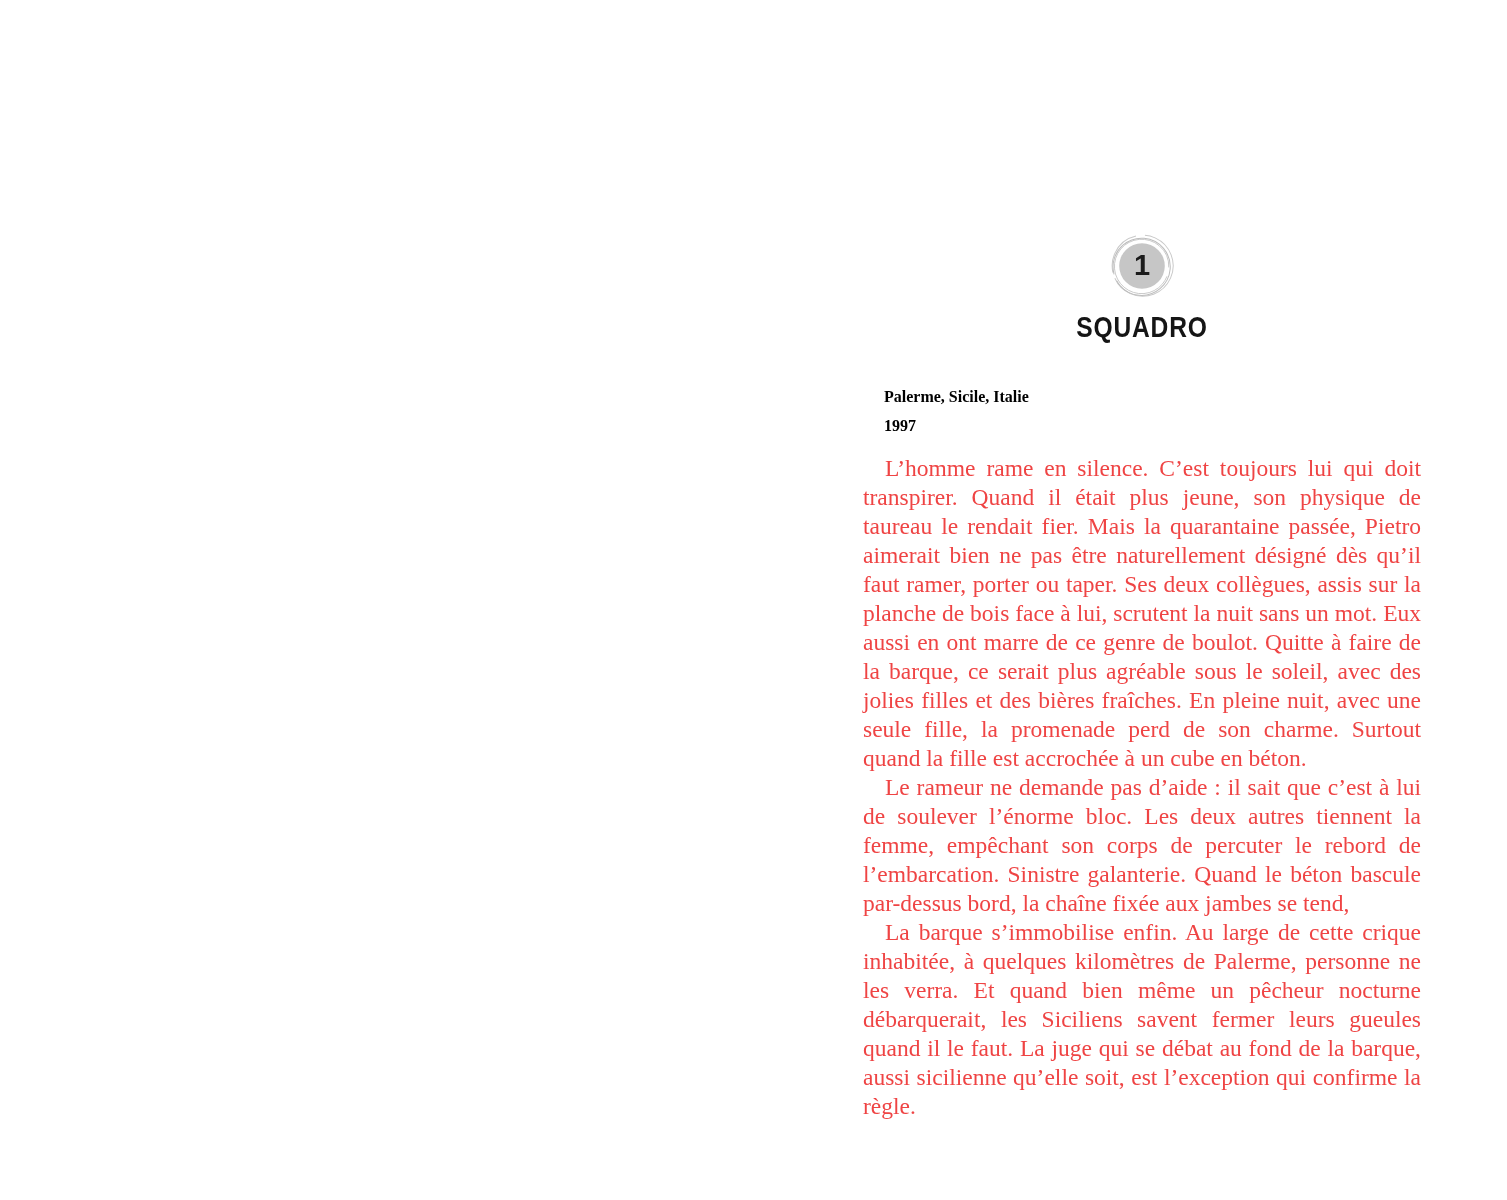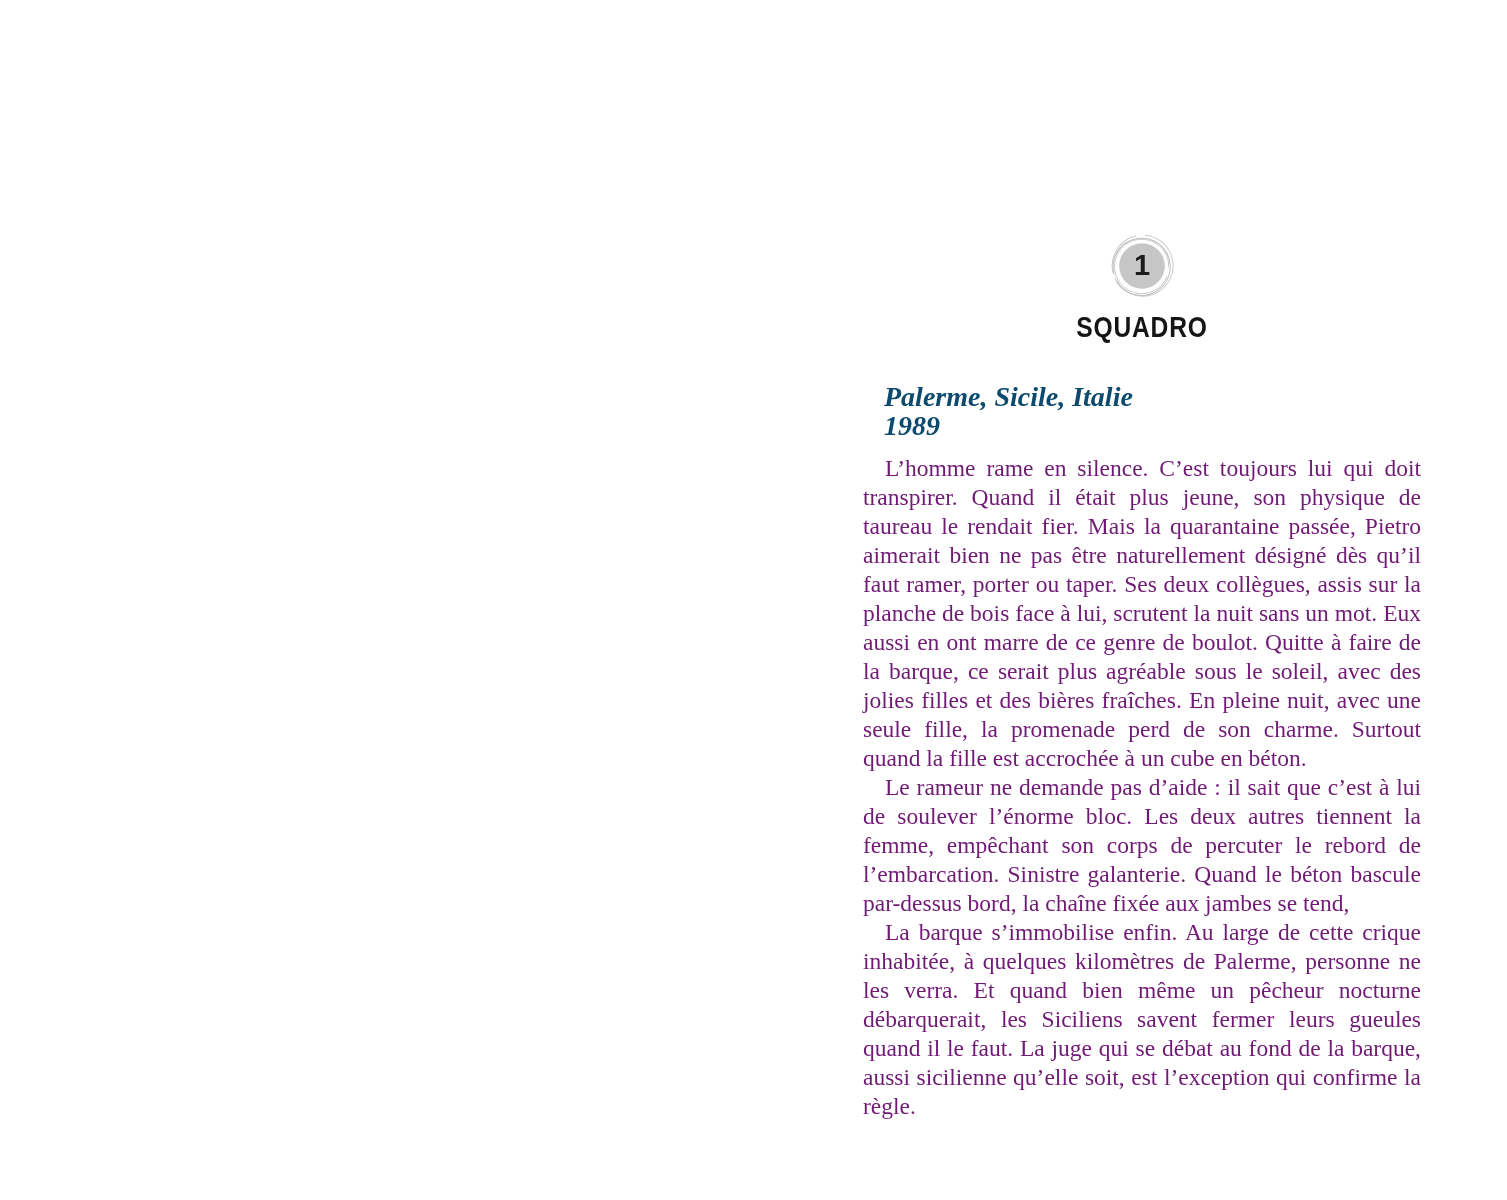--- a/index.html
+++ b/index.html
@@ -54,33 +54,32 @@
     letter-spacing: 1px;
     transform: scaleX(0.82);
     transform-origin: 50% 50%;
     color: #151515;
     white-space: nowrap;
   }
   .dateline {
     margin-top: 38px;
     padding-left: 21px;
     font-weight: 700;
-    font-style: italic;
-    font-size: 28px;
+    font-size: 16px;
     line-height: 29px;
-    color: #0c4a6e;
+    color: #000000;
   }
   .body-text {
     margin-top: 14px;
     font-size: 23.5px;
     line-height: 29px;
     text-align: justify;
     hyphens: auto;
     -webkit-hyphens: auto;
-    color: #701a75;
+    color: #ef4444;
   }
   .body-text p {
     margin: 0;
     text-indent: 22px;
   }
 </style>
 </head>
 <body>
 
 <div class="page" style="background: rgb(255, 255, 255); color: rgb(22, 22, 22);">
@@ -93,21 +92,21 @@
         <circle cx="33.6" cy="33.0" r="27.2" fill="none" stroke="#c2c2c2" stroke-width="0.8" stroke-dasharray="110 9 52 6" transform="rotate(130 33 33)"></circle>
         <circle cx="33" cy="33" r="22.8" fill="#c6c6c6"></circle>
       </svg>
       <div class="badge-number">1</div>
     </div>
 
     <div class="title">SQUADRO</div>
 
     <div class="dateline">
       <div>Palerme, Sicile, Italie</div>
-      <div>1989</div>
+      <div>1997</div>
     </div>
 
     <div class="body-text" lang="fr">
         <p>L’homme rame en silence. C’est toujours lui qui doit transpirer. Quand il était plus jeune, son physique de taureau le rendait fier. Mais la quarantaine passée, Pietro aimerait bien ne pas être naturellement désigné dès qu’il faut ramer, porter ou taper. Ses deux collègues, assis sur la planche de bois face à lui, scrutent la nuit sans un mot. Eux aussi en ont marre de ce genre de boulot. Quitte à faire de la barque, ce serait plus agréable sous le soleil, avec des jolies filles et des bières fraîches. En pleine nuit, avec une seule fille, la promenade perd de son charme. Surtout quand la fille est accrochée à un cube en béton.</p>
         <p>Le rameur ne demande pas d’aide : il sait que c’est à lui de soulever l’énorme bloc. Les deux autres tiennent la femme, empêchant son corps de percuter le rebord de l’embarcation. Sinistre galanterie. Quand le béton bascule par-dessus bord, la chaîne fixée aux jambes se tend,</p>
         <p>La barque s’immobilise enfin. Au large de cette crique inhabitée, à quelques kilomètres de Palerme, personne ne les verra. Et quand bien même un pêcheur nocturne débarquerait, les Siciliens savent fermer leurs gueules quand il le faut. La juge qui se débat au fond de la barque, aussi sicilienne qu’elle soit, est l’exception qui confirme la règle.</p>
       </div>
 
   </div>
 </div>

